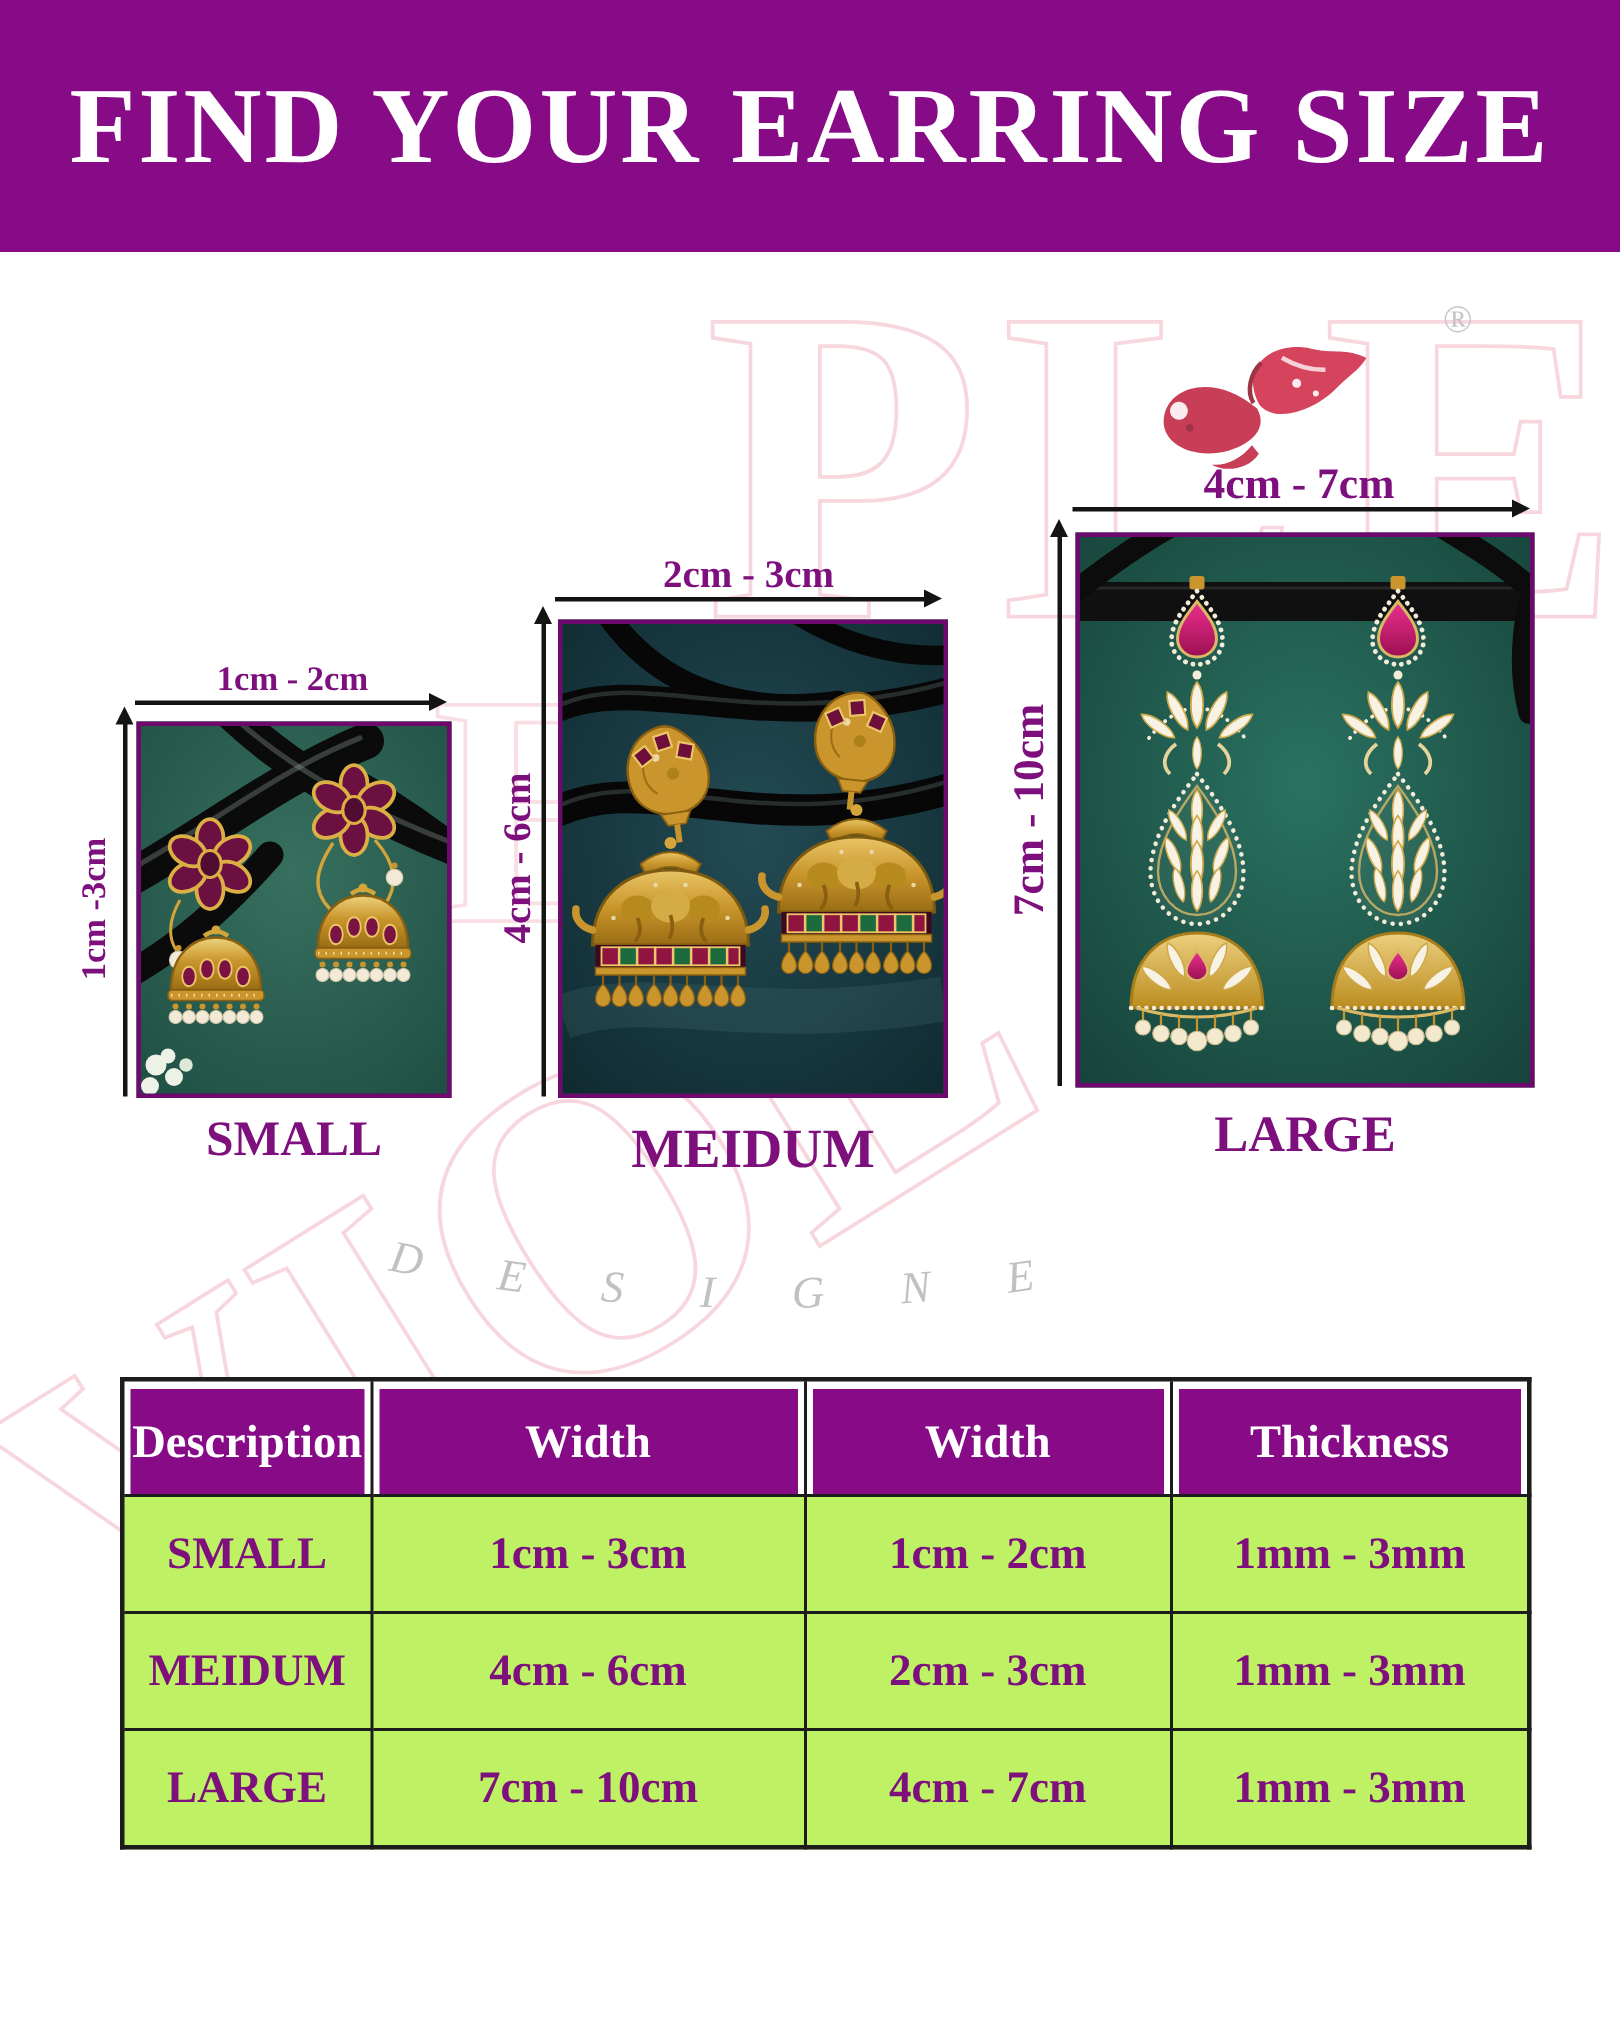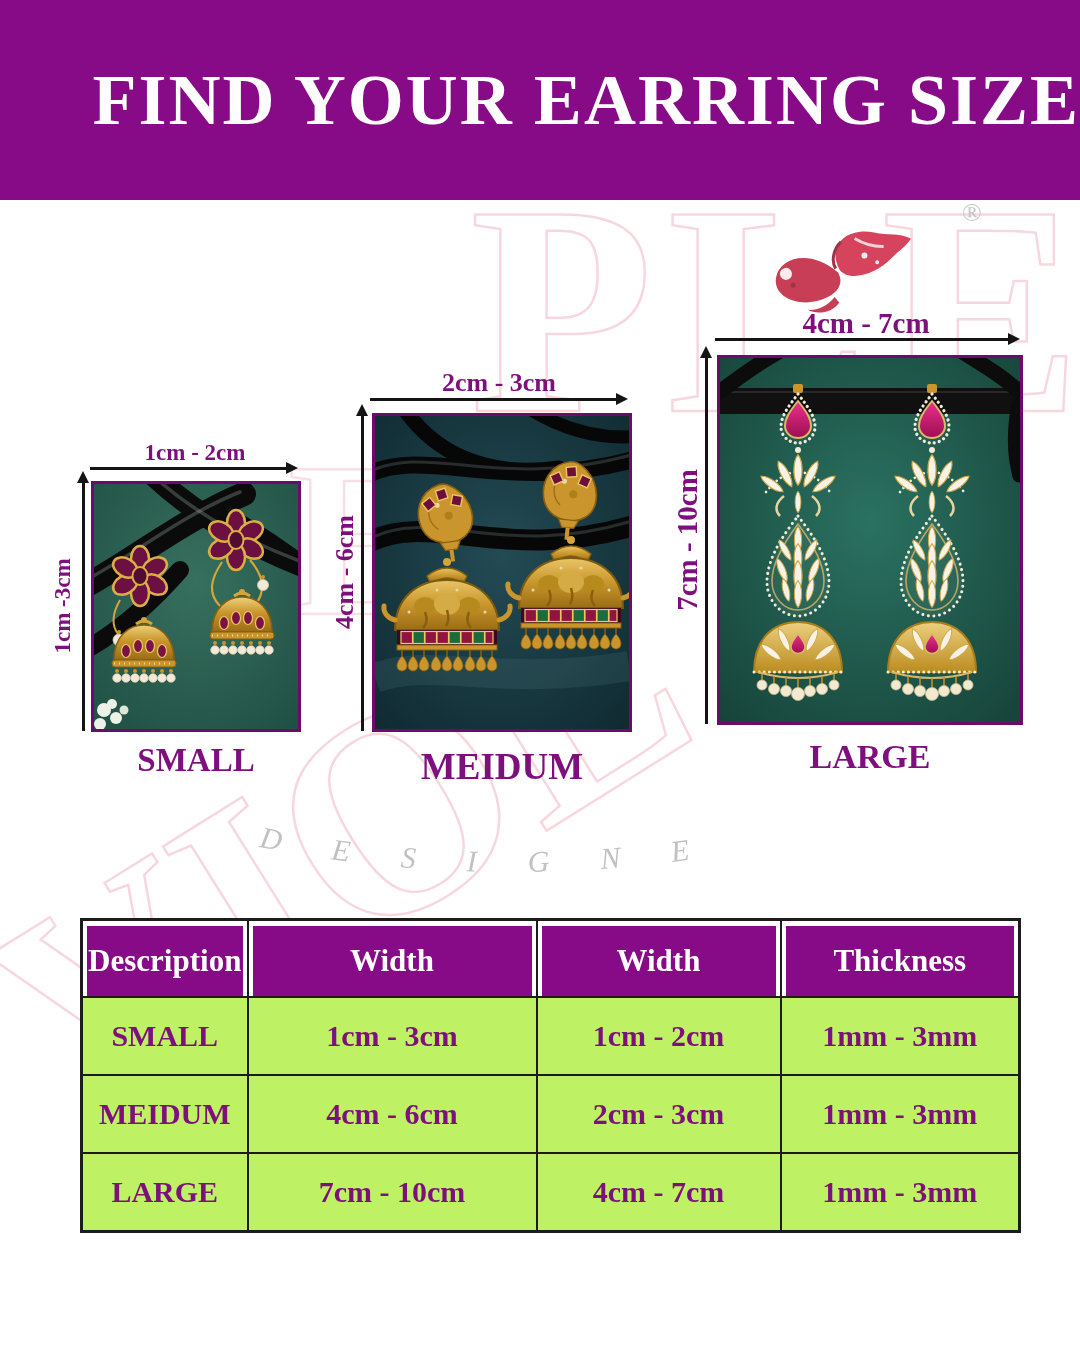--- a/index.html
+++ b/index.html
@@ -1,22 +1,22 @@
 <!DOCTYPE html>
 <html><head>
 <meta charset="utf-8">
 <style>
   *{box-sizing:border-box;}
   html,body{margin:0;padding:0;background:#ffffff;}
   .canvas{position:relative;width:1080px;height:1350px;background:#ffffff;overflow:hidden;
           font-family:"Liberation Serif","DejaVu Serif",serif;}
 
   
-  .banner{position:absolute;left:0;top:0;width:1080px;height:200px;background:#870a87;z-index:3;
-          display:flex;align-items:center;justify-content:flex-end;}
+  .banner{position:absolute;left:0;top:0;width:1080px;height:168px;background:#870a87;z-index:3;
+          display:flex;align-items:center;justify-content:center;}
   .banner h1{margin:0;color:#ffffff;font-size:72px;font-weight:bold;letter-spacing:2px;white-space:nowrap;}
 
   
   .wm{position:absolute;z-index:1;font-weight:bold;line-height:1;color:transparent;
       -webkit-text-stroke:2.5px rgba(233,150,166,0.38);pointer-events:none;white-space:nowrap;}
   .arc-wm{position:absolute;left:0;top:0;width:1080px;height:1350px;z-index:1;pointer-events:none;}
   .reg-mark{position:absolute;left:962px;top:198px;font-size:26px;color:#c6c6c6;z-index:2;}
   .butterfly{position:absolute;left:762px;top:224px;width:160px;height:95px;z-index:2;transform:rotate(-6deg);}
 
   

